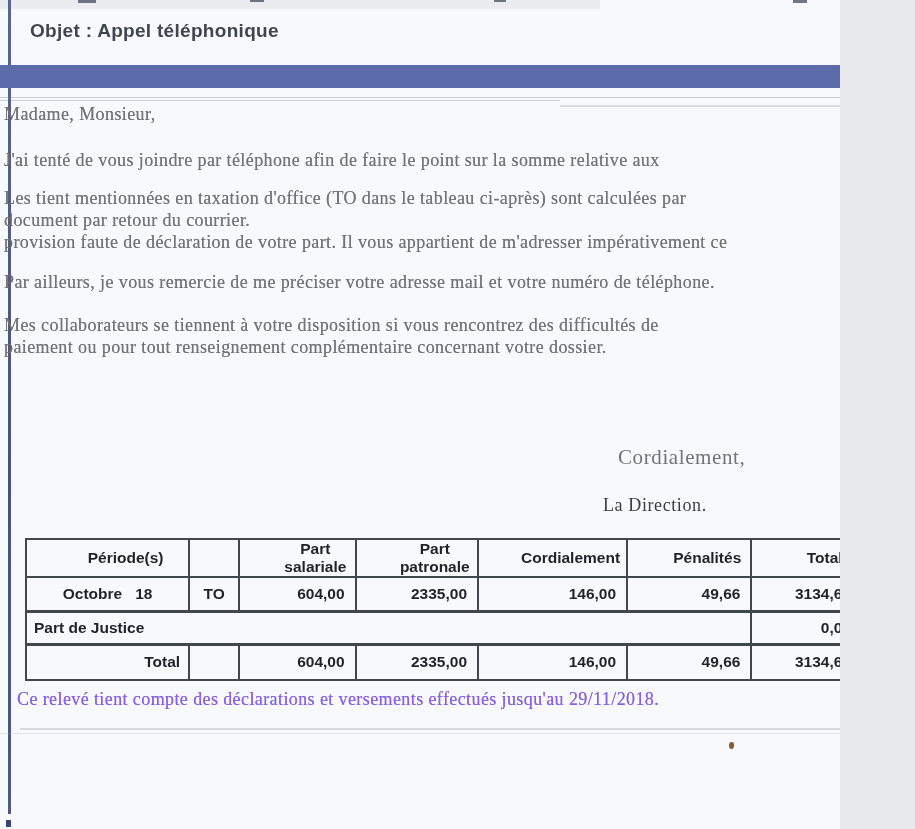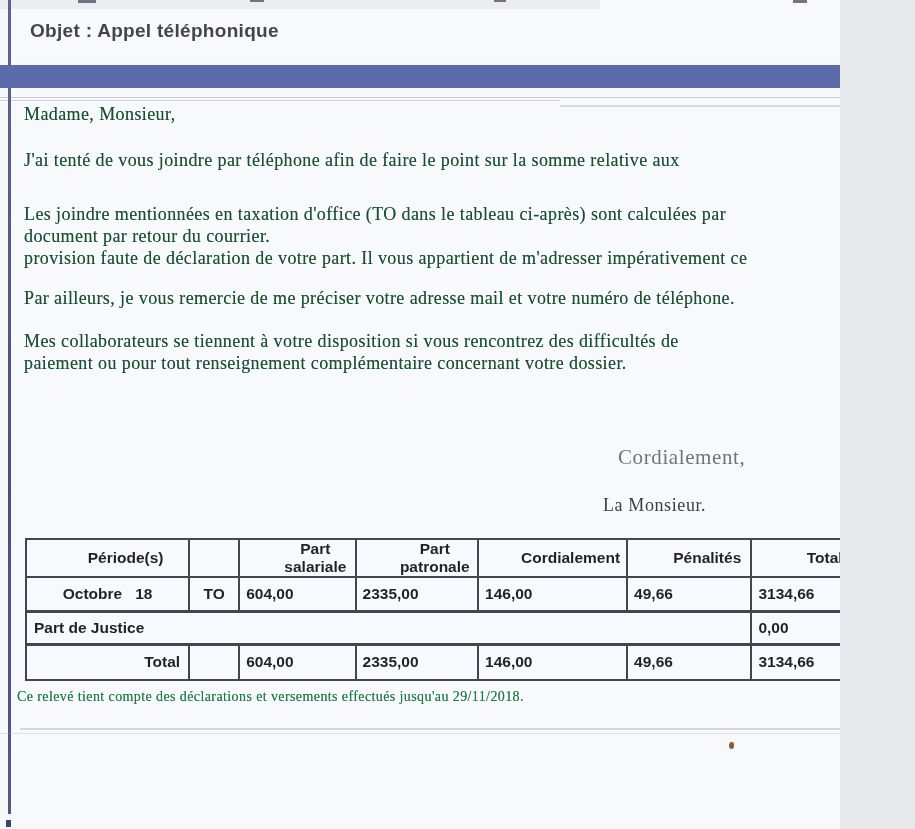--- a/index.html
+++ b/index.html
@@ -61,28 +61,28 @@
     font-family: "Liberation Sans", sans-serif;
     font-weight: bold; font-size: 19px; letter-spacing: 0.3px;
     color: #40454e;
   }
   .blue-bar {
     position: absolute; left: 0; top: 65px; width: 886px; height: 23px;
     background: #5c6cab;
   }
   
   .letter-body {
-    position: absolute; left: 24px; top: 103px;
+    position: absolute; left: 4px; top: 103px;
     font-size: 18px; line-height: 22px; letter-spacing: 0.4px;
-    color: #14532d;
+    color: #737373;
     text-shadow: 0 0 0.5px rgba(55,55,65,0.55);
   }
   .letter-body .line { white-space: nowrap; }
   .para-salutation { margin-bottom: 24px; }
-  .para-1 { margin-bottom: 32px; }
+  .para-1 { margin-bottom: 16px; }
   .para-2 { margin-bottom: 18px; }
   .para-3 { margin-bottom: 21px; }
   .para-4 { margin-bottom: 21px; }
   .closing {
     position: absolute; left: 618px; top: 445px;
     font-size: 21px; letter-spacing: 0.6px; color: #737373;
   }
   .signature {
     position: absolute; left: 603px; top: 495px;
     font-size: 18px; letter-spacing: 0.6px; color: #3c3d45;
@@ -96,28 +96,28 @@
   }
   .doc-table th, .doc-table td {
     border: 2px solid #42464d;
     padding: 0 6px;
   }
   .doc-table .hdr-row th { height: 35px; text-align: center; font-weight: bold; padding-left: 42px; }
   .doc-table .row-octobre td { height: 34px; }
   .doc-table .row-frais td { height: 33px; border-top-width: 3px; border-bottom-width: 3px; }
   .doc-table .row-total td { height: 36px; }
   .cell-center { text-align: center; }
-  .cell-num { text-align: left; padding-right: 10px !important; }
+  .cell-num { text-align: right; padding-right: 10px !important; }
   .cell-label-left { text-align: left; padding-left: 7px !important; }
   .cell-label-right { text-align: right; padding-right: 8px !important; }
   .nowrap { white-space: pre; }
   
   .footer-note {
     position: absolute; left: 17px; top: 689px;
-    font-size: 14px; letter-spacing: 0.4px; color: #15803d;
+    font-size: 18px; letter-spacing: 0.4px; color: #8b5cf6;
     text-shadow: 0 0 0.5px rgba(55,55,65,0.55);
     white-space: nowrap;
   }
 </style>
 </head>
 <body>
 
 <div class="page">
 
   <div class="top-band"></div>
@@ -135,35 +135,35 @@
   <div class="salutation-streak"></div>
 
   <div class="letter-body">
     <div class="para-salutation">
       <div class="line">Madame, Monsieur,</div>
     </div>
     <div class="para-1">
       <div class="line">J'ai tenté de vous joindre par téléphone afin de faire le point sur la somme relative aux</div>
     </div>
     <div class="para-2">
-      <div class="line">Les joindre mentionnées en taxation d'office (TO dans le tableau ci-après) sont calculées par</div>
+      <div class="line">Les tient mentionnées en taxation d'office (TO dans le tableau ci-après) sont calculées par</div>
       <div class="line">document par retour du courrier.</div>
       <div class="line">provision faute de déclaration de votre part. Il vous appartient de m'adresser impérativement ce</div>
     </div>
     <div class="para-4">
       <div class="line">Par ailleurs, je vous remercie de me préciser votre adresse mail et votre numéro de téléphone.</div>
     </div>
     <div class="para-5">
       <div class="line">Mes collaborateurs se tiennent à votre disposition si vous rencontrez des difficultés de</div>
       <div class="line">paiement ou pour tout renseignement complémentaire concernant votre dossier.</div>
     </div>
   </div>
 
   <div class="closing">Cordialement,</div>
-  <div class="signature">La Monsieur.</div>
+  <div class="signature">La Direction.</div>
 
   <table class="doc-table">
     <colgroup>
       <col style="width:185px">
         <col style="width:40px">
         <col style="width:119px">
       <col style="width:124px">
         <col style="width:117px">
         <col style="width:128px">
       <col style="width:125px">

